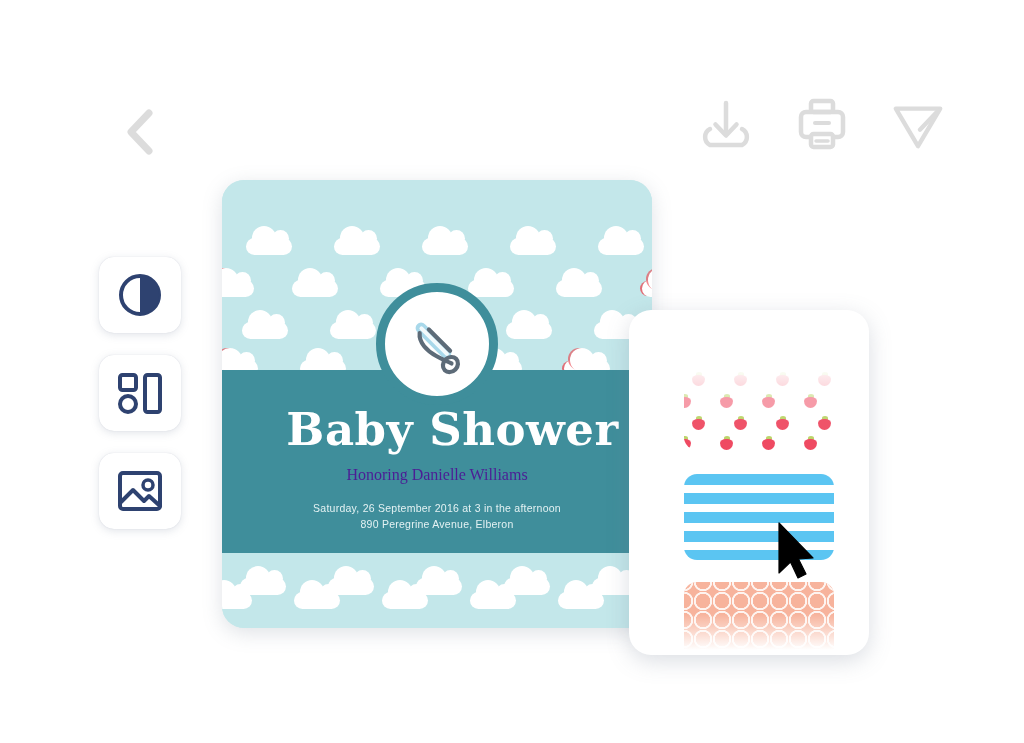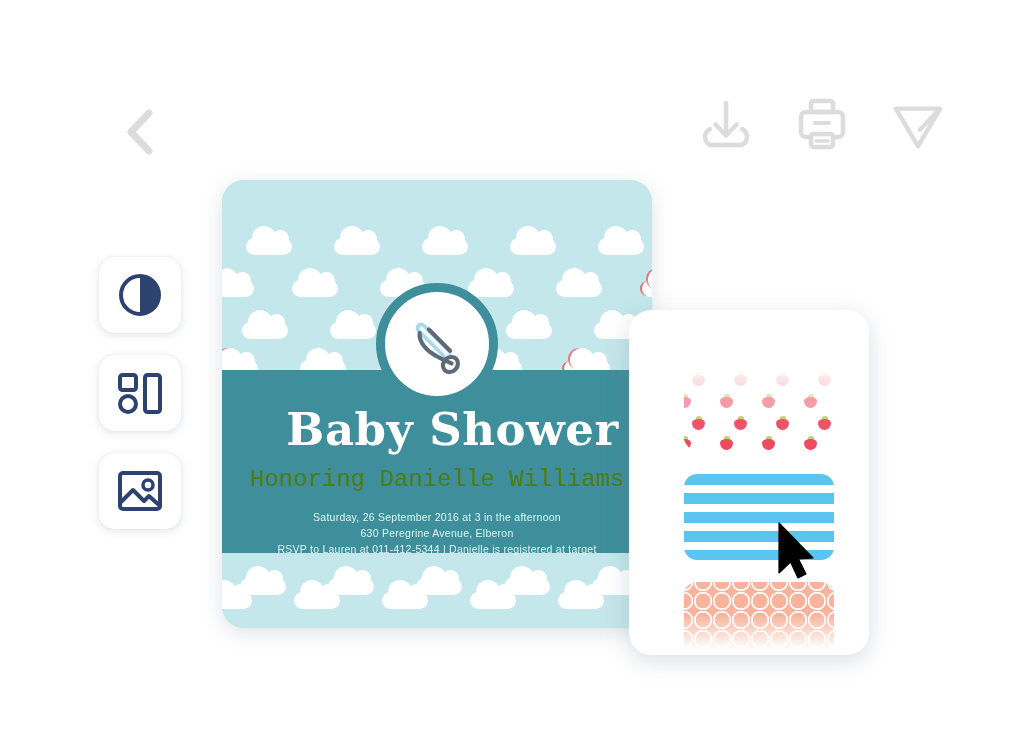--- a/index.html
+++ b/index.html
@@ -131,25 +131,25 @@
   .card-title {
     font-family: "DejaVu Serif", "Liberation Serif", serif;
     font-weight: bold;
     font-size: 45px;
     letter-spacing: 0.5px;
     line-height: 1;
     margin-top: 37px;
     padding-left: 31px;
   }
   .card-subtitle {
-    font-family: Liberation Mono, monospace;
-    font-size: 24px;
+    font-family: Liberation Serif, serif;
+    font-size: 16px;
     font-weight: 400;
     margin-top: 14px;
-    color: #4d7c0f;
+    color: #4c1d95;
   }
   .card-details {
     margin-top: 16px;
     font-size: 10.5px;
     line-height: 16px;
     color: #e4f2f3;
     letter-spacing: 0.25px;
   }
 
   
@@ -362,22 +362,21 @@
           <ellipse cx="31" cy="60" rx="8" ry="7" fill="none" stroke="#5d6b78" stroke-width="4.2"></ellipse>
         </g>
       </svg>
     </div>
 
     <div class="card-text">
       <div class="card-title">Baby Shower</div>
       <div class="card-subtitle">Honoring Danielle Williams</div>
       <div class="card-details">
         <div>Saturday, 26 September 2016 at 3 in the afternoon</div>
-        <div>630 Peregrine Avenue, Elberon</div>
-        <div>RSVP to Lauren at 011-412-5344 | Danielle is registered at target</div>
+        <div>890 Peregrine Avenue, Elberon</div>
       </div>
     </div>
 
   </div>
 
   <div class="panel">
 
     <div class="swatch s1">
       <div class="sw-straw" id="straw-field">
           <div class="straw" style="left: 8px; top: 8px; opacity: 0.3;">

